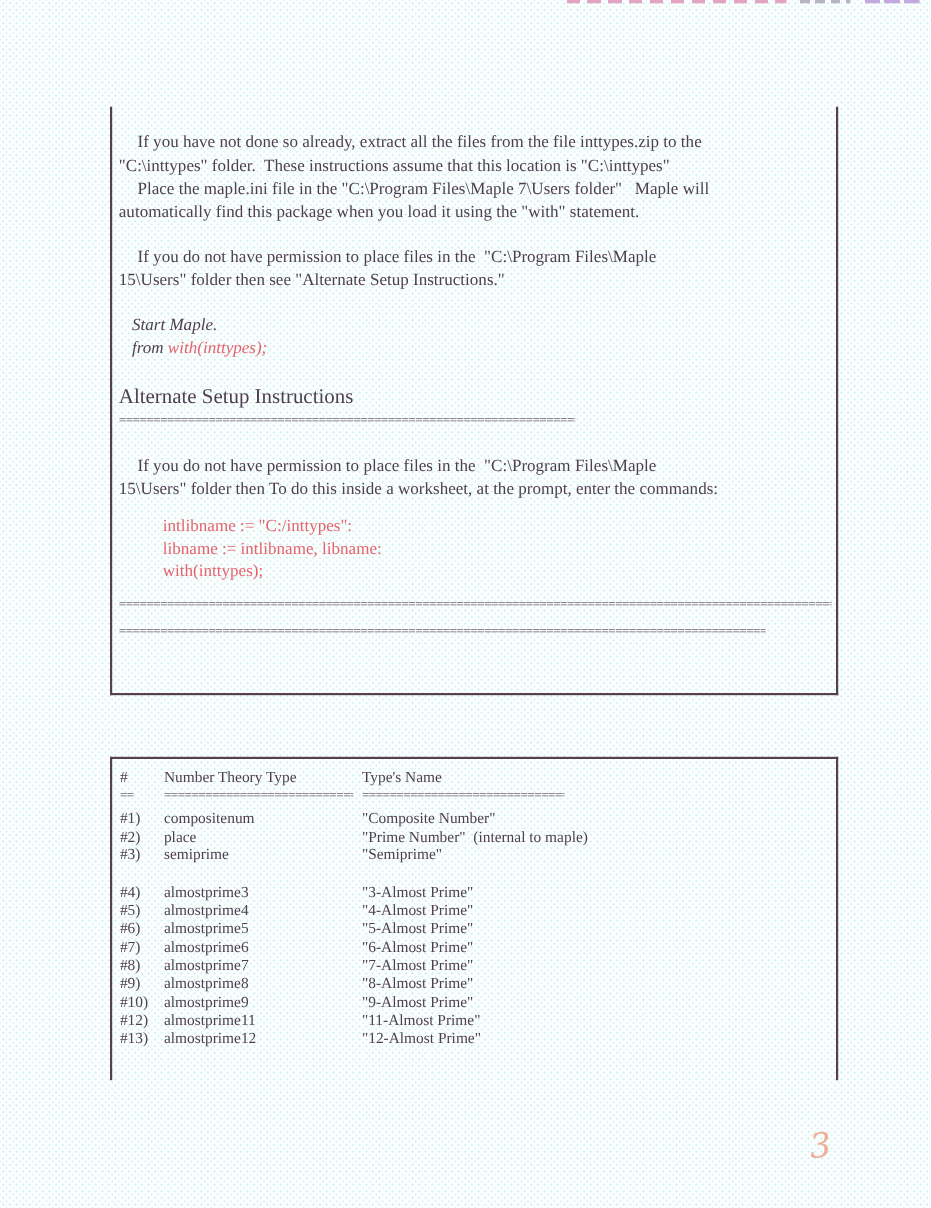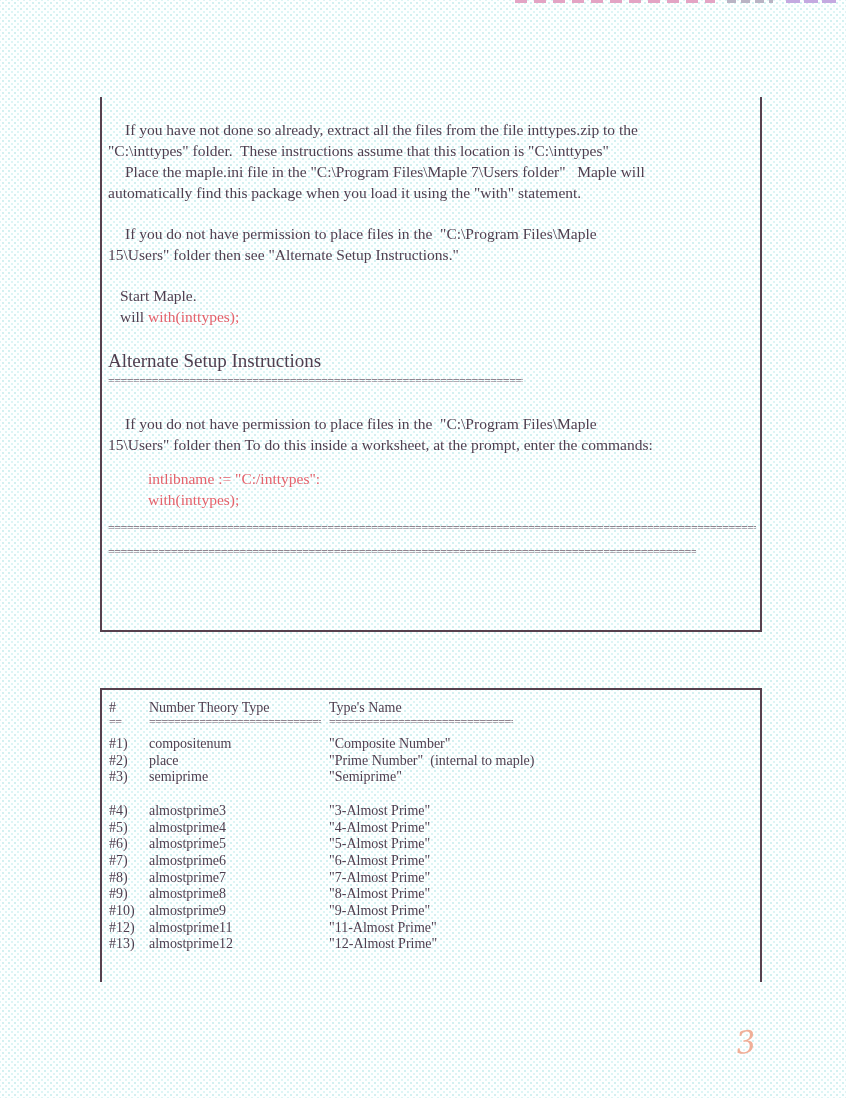--- a/index.html
+++ b/index.html
@@ -43,21 +43,21 @@
     border-right: 2px solid #56404e;
     padding: 9px 6px 0 4px;
     font-size: 14px;
   }
 
   .line { white-space: pre; font-size: 15.5px; line-height: 21px; }
   .indent { padding-left: 17px; }
   .indent-sm { padding-left: 12px; }
 
   .para2 { margin-top: 20px; }
-  .start-block { margin-top: 20px; }
+  .start-block { margin-top: 20px; font-style: italic; }
   .red { color: #e5626c; }
 
   .heading {
     margin-top: 22px;
     font-size: 19px;
     line-height: 24px;
     white-space: pre;
   }
   .rule {
     white-space: pre;
@@ -123,33 +123,34 @@
       <div class="line">automatically find this package when you load it using the "with" statement.</div>
     </div>
 
     <div class="para para2">
       <div class="line indent">If you do not have permission to place files in the  "C:\Program Files\Maple</div>
       <div class="line">15\Users" folder then see "Alternate Setup Instructions."</div>
     </div>
 
     <div class="start-block">
       <div class="line indent-sm">Start Maple.</div>
-      <div class="line indent-sm"><span>will </span><span class="red">with(inttypes);</span></div>
+      <div class="line indent-sm"><span>from </span><span class="red">with(inttypes);</span></div>
     </div>
 
     <div class="heading">Alternate Setup Instructions</div>
     <div class="rule rule-heading">================================================================================</div>
 
     <div class="para para3">
       <div class="line indent">If you do not have permission to place files in the  "C:\Program Files\Maple</div>
       <div class="line">15\Users" folder then To do this inside a worksheet, at the prompt, enter the commands:</div>
     </div>
 
     <div class="cmds">
       <div class="cmd">intlibname := "C:/inttypes":</div>
+      <div class="cmd">libname := intlibname, libname:</div>
       <div class="cmd">with(inttypes);</div>
     </div>
 
     <div class="rule rule-full">=============================================================================================================================</div>
     <div class="rule rule-partial">==============================================================================================================</div>
   </div>
 
   <div class="box box2">
     <div class="trow thead">
       <span>#</span>

